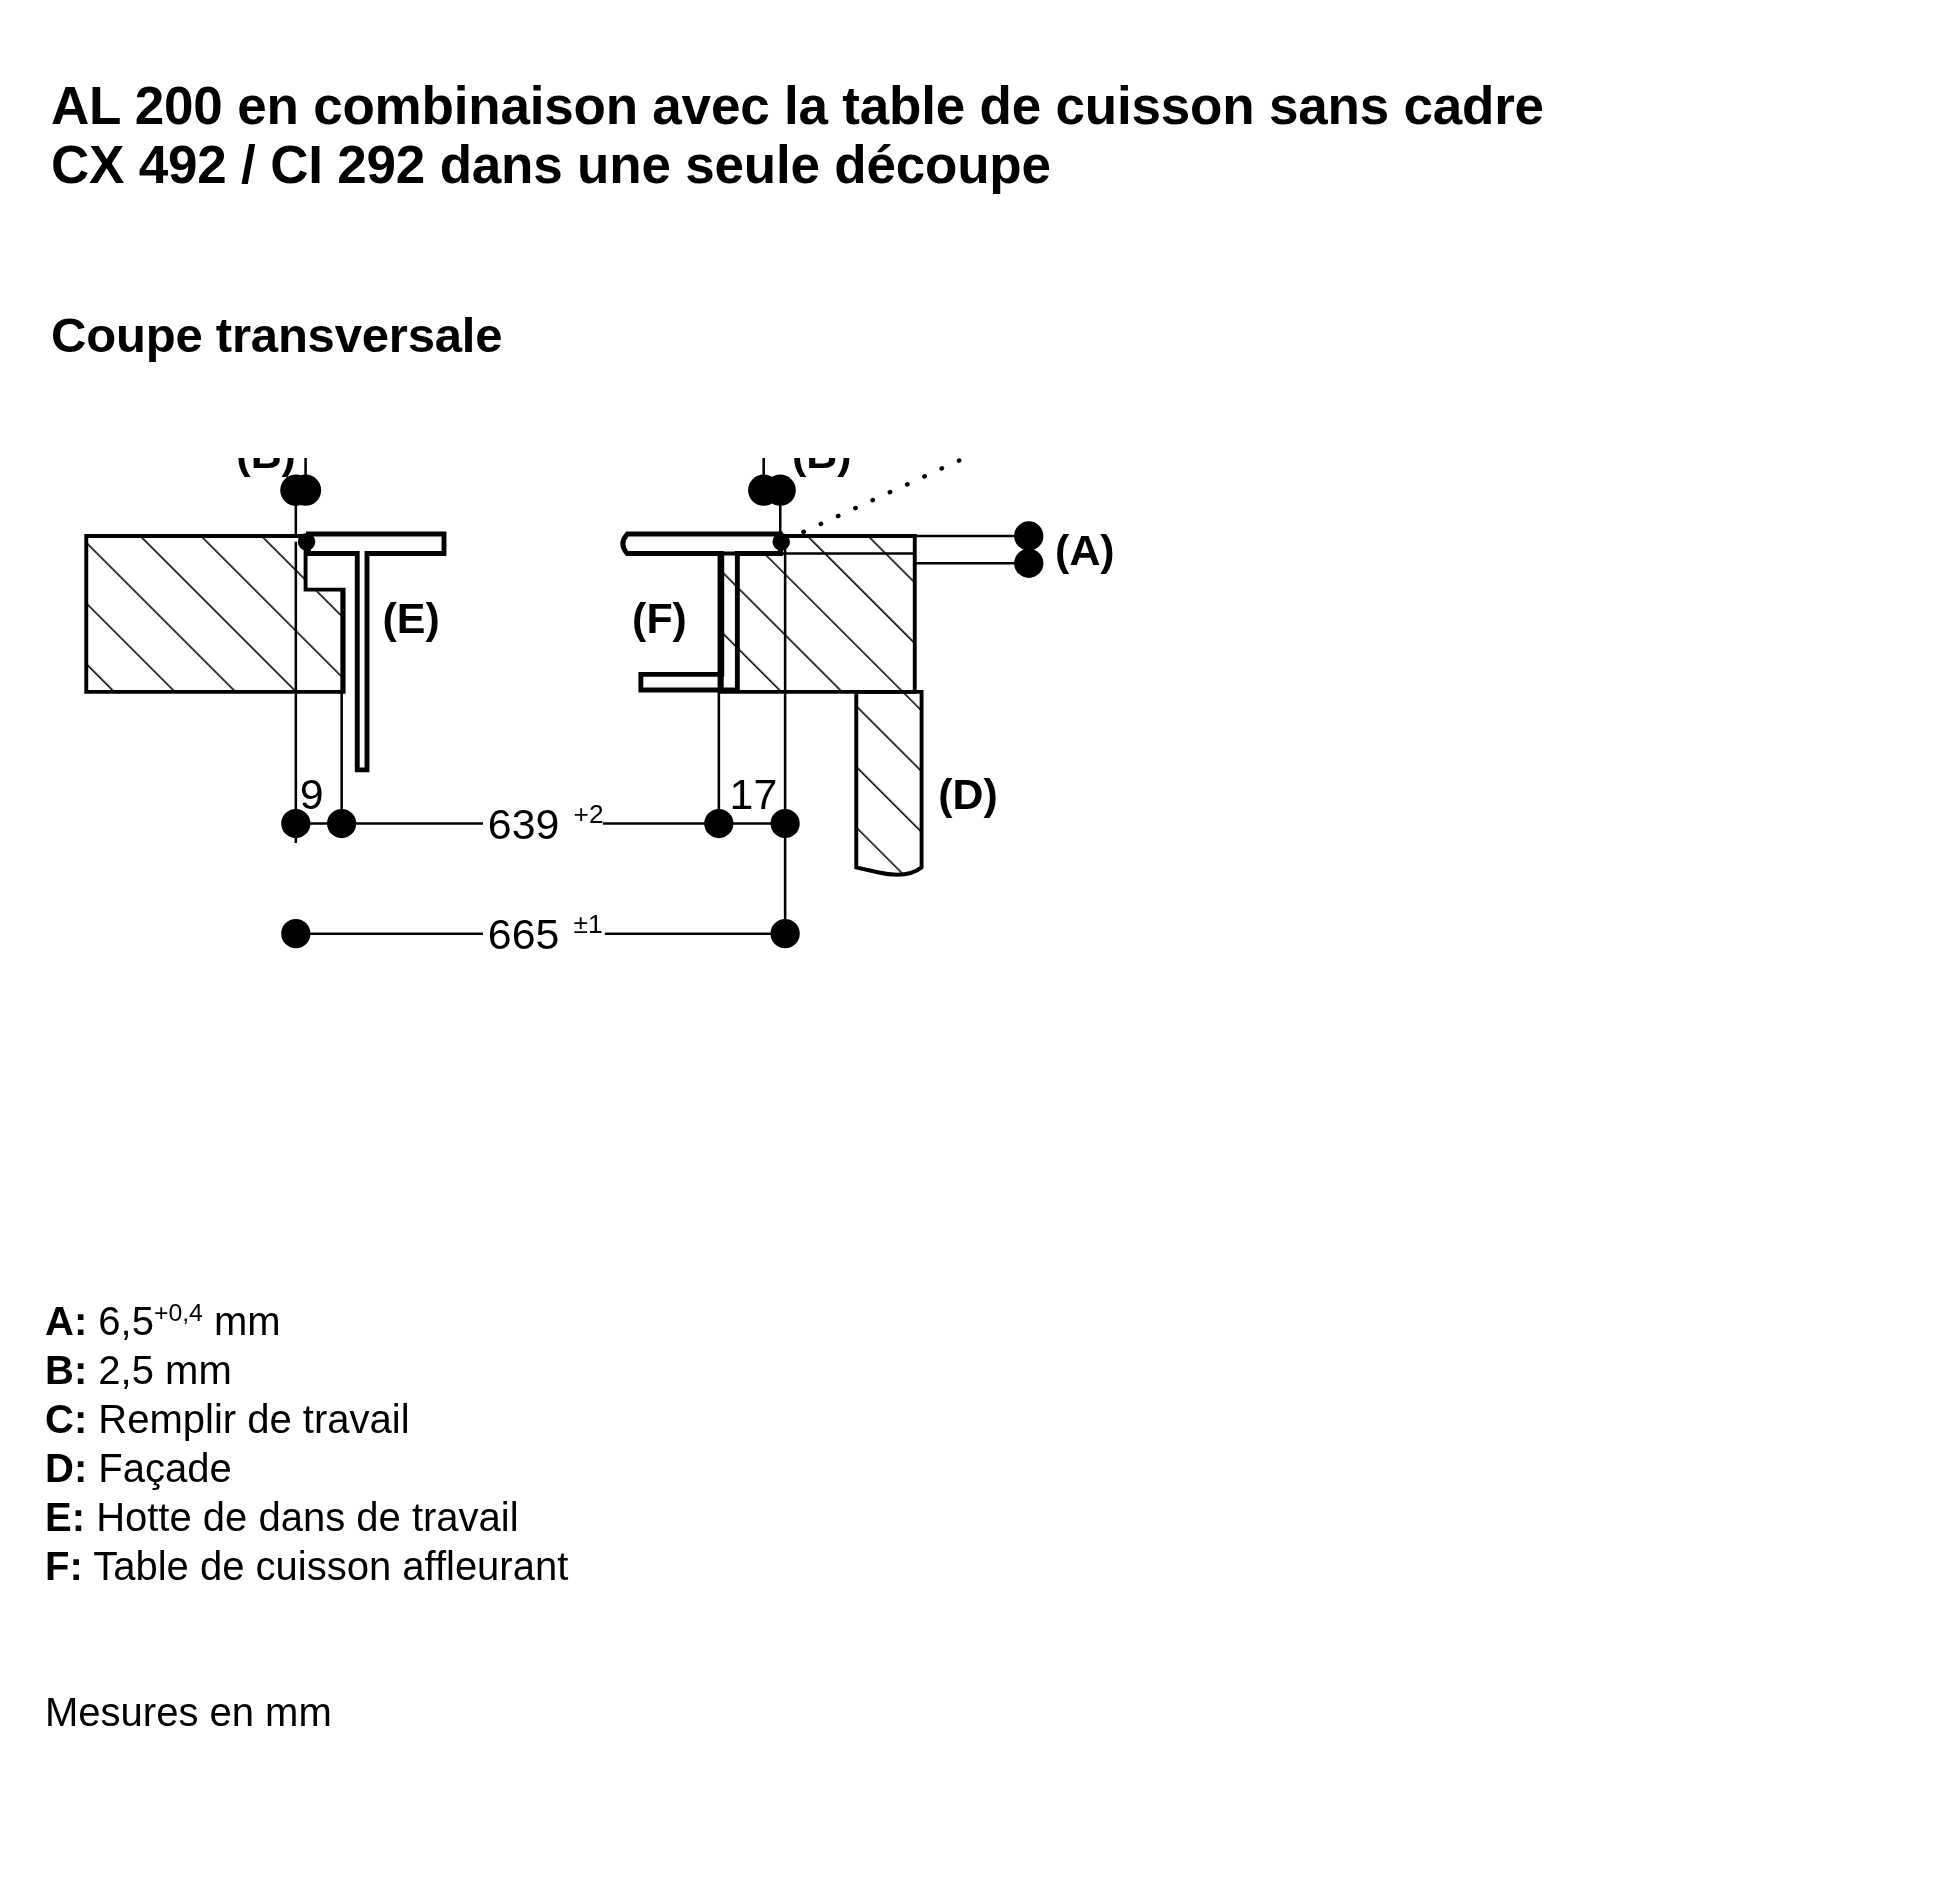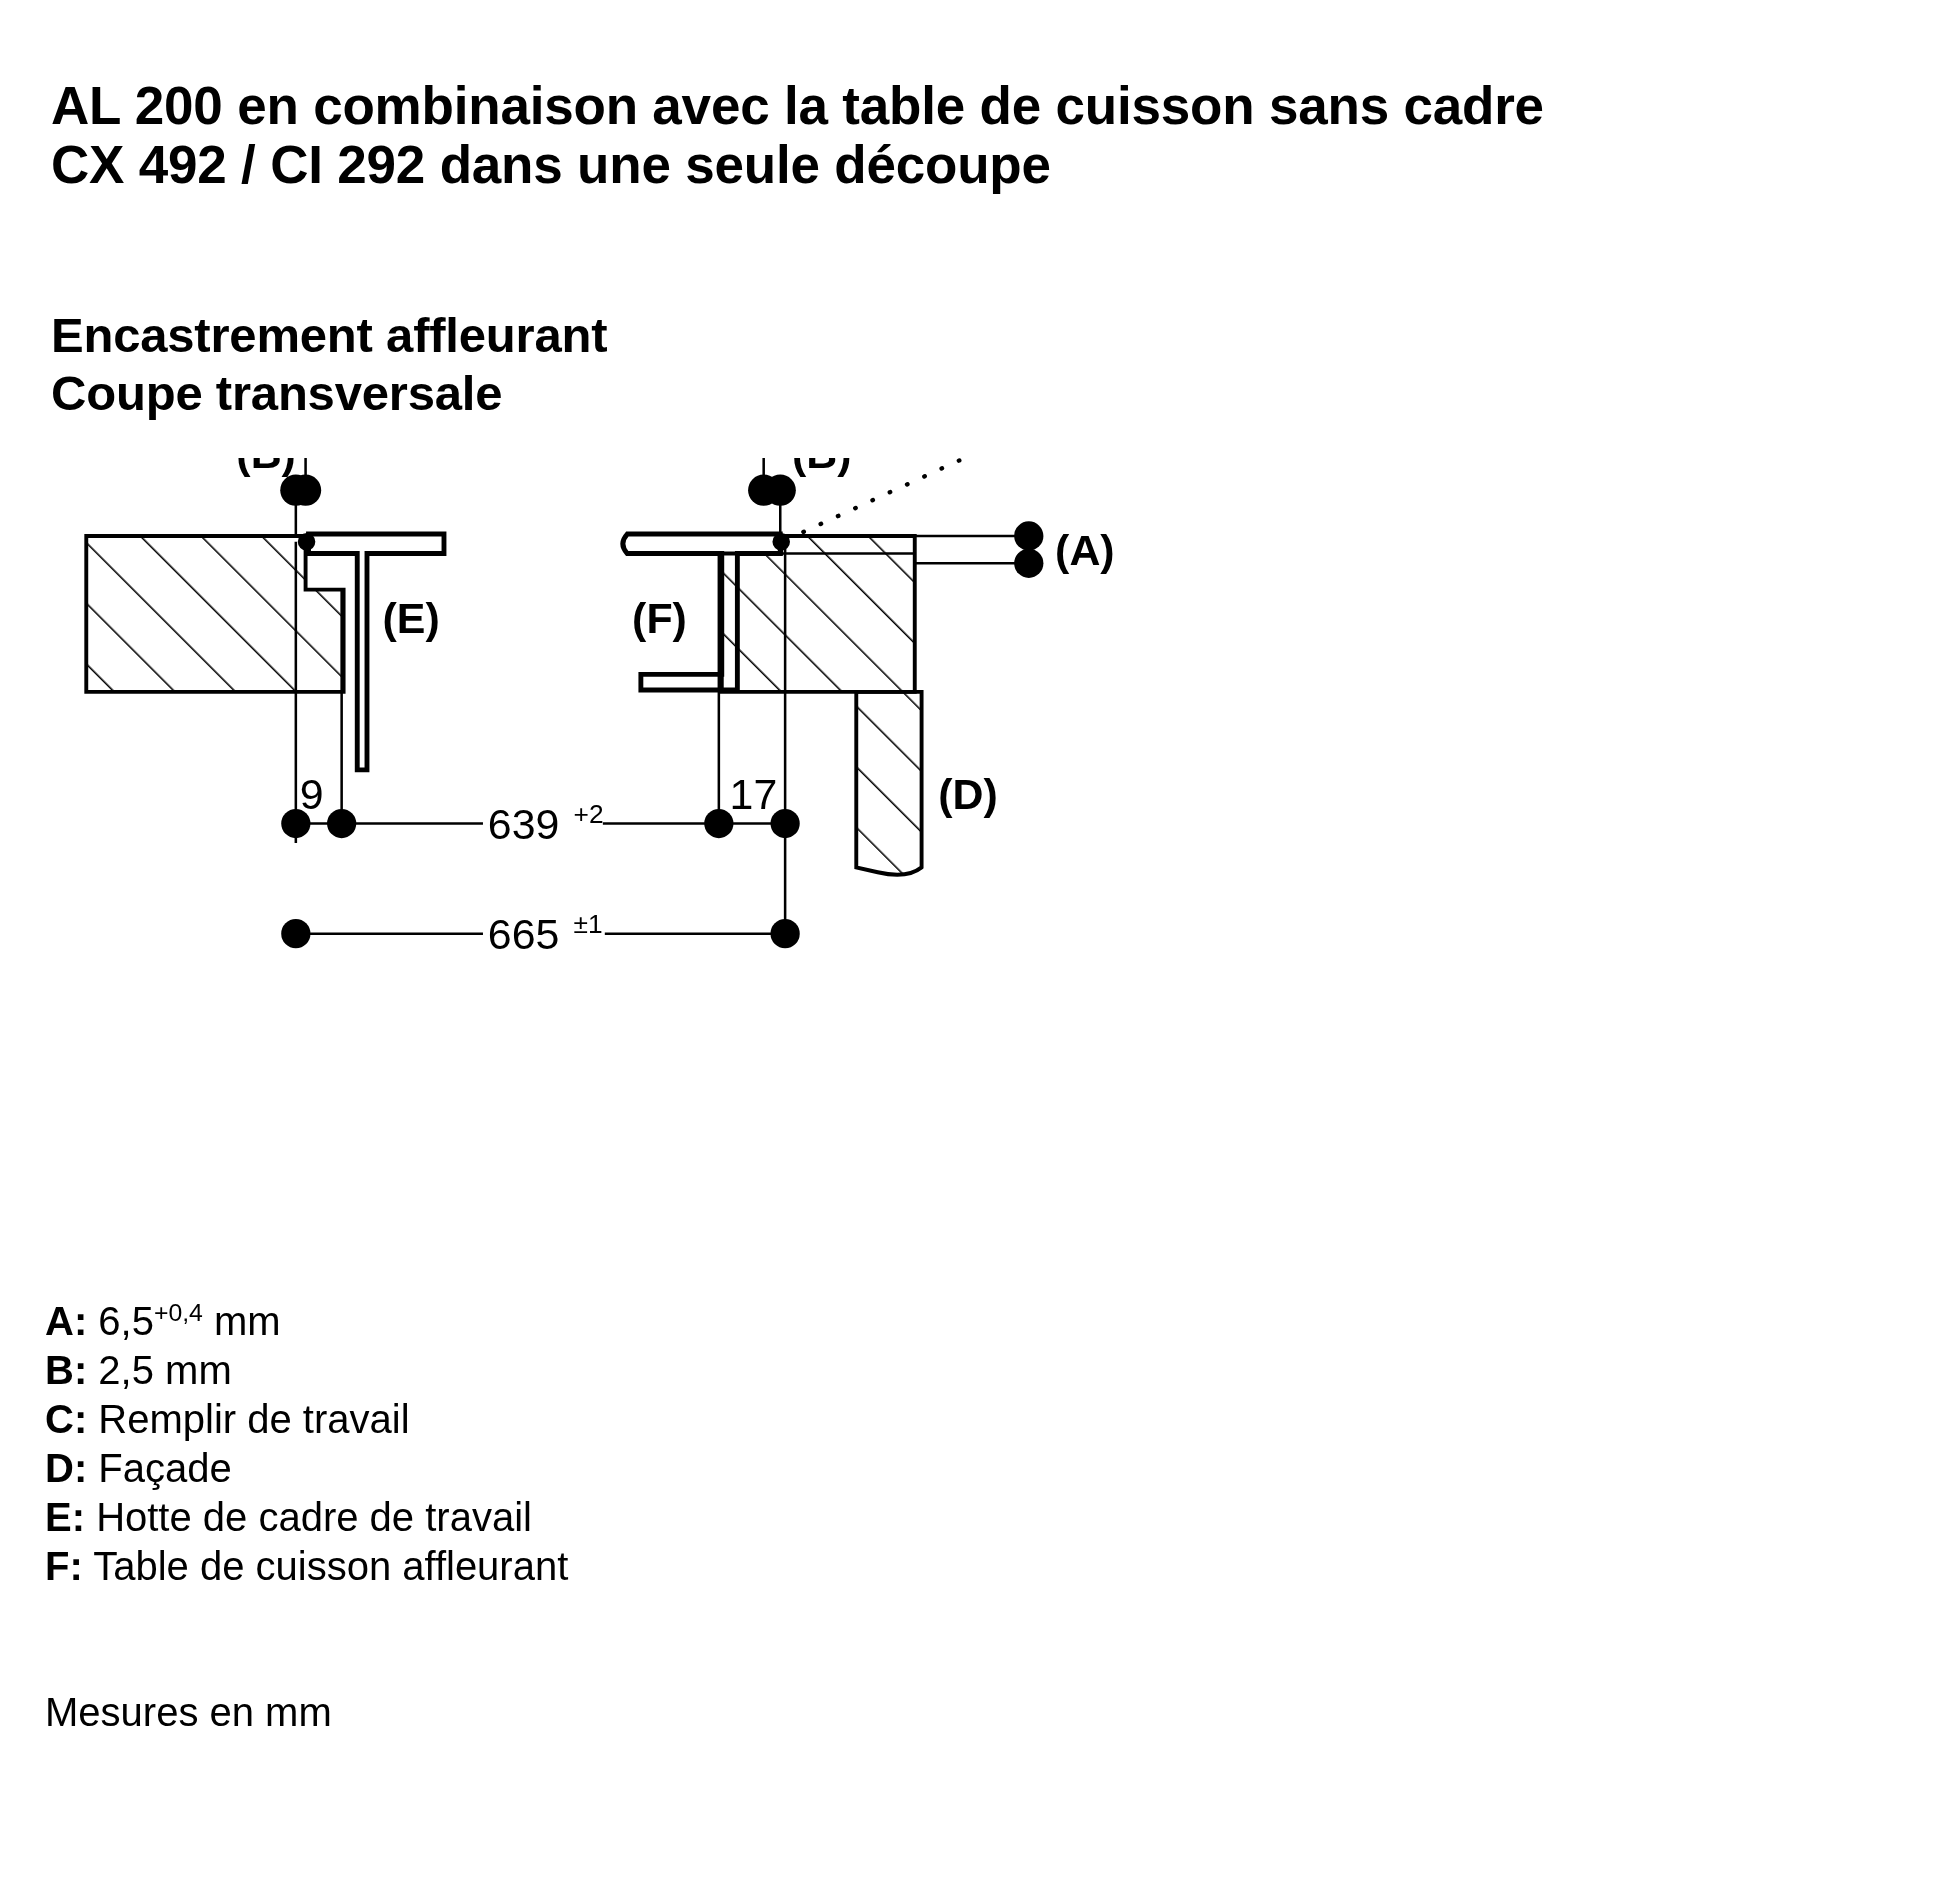--- a/index.html
+++ b/index.html
@@ -124,21 +124,20 @@
 <body>
 
 <div class="page">
 
   <div class="title-block">
     <div class="title-line">AL 200 en combinaison avec la table de cuisson sans cadre</div>
     <div class="title-line">CX 492 / CI 292 dans une seule découpe</div>
   </div>
 
   <div class="subtitle-block">
-    <div class="subtitle-line">Encastrement affleurant</div>
     <div class="subtitle-line">Coupe transversale</div>
   </div>
 
   <div class="drawing-wrap">
     <svg class="drawing" width="1580" height="770" viewBox="0 0 1620 790" xmlns="http://www.w3.org/2000/svg">
       <defs>
         <pattern id="hatch" width="44" height="44" patternTransform="rotate(-45)" patternUnits="userSpaceOnUse">
           <line class="hatchline" x1="0" y1="0" x2="0" y2="44"></line>
         </pattern>
         <pattern id="hatch2" width="44" height="44" patternTransform="rotate(-45)" patternUnits="userSpaceOnUse">
@@ -259,21 +258,21 @@
     <div class="legend-row">
       <span class="k">C:</span>
       <span>Remplir de travail</span>
     </div>
     <div class="legend-row">
       <span class="k">D:</span>
       <span>Façade</span>
     </div>
     <div class="legend-row">
       <span class="k">E:</span>
-      <span>Hotte de cadre de travail</span>
+      <span>Hotte de dans de travail</span>
     </div>
     <div class="legend-row">
       <span class="k">F:</span>
       <span>Table de cuisson affleurant</span>
     </div>
   </div>
 
   <div class="measures">Mesures en mm</div>
 
 </div>

